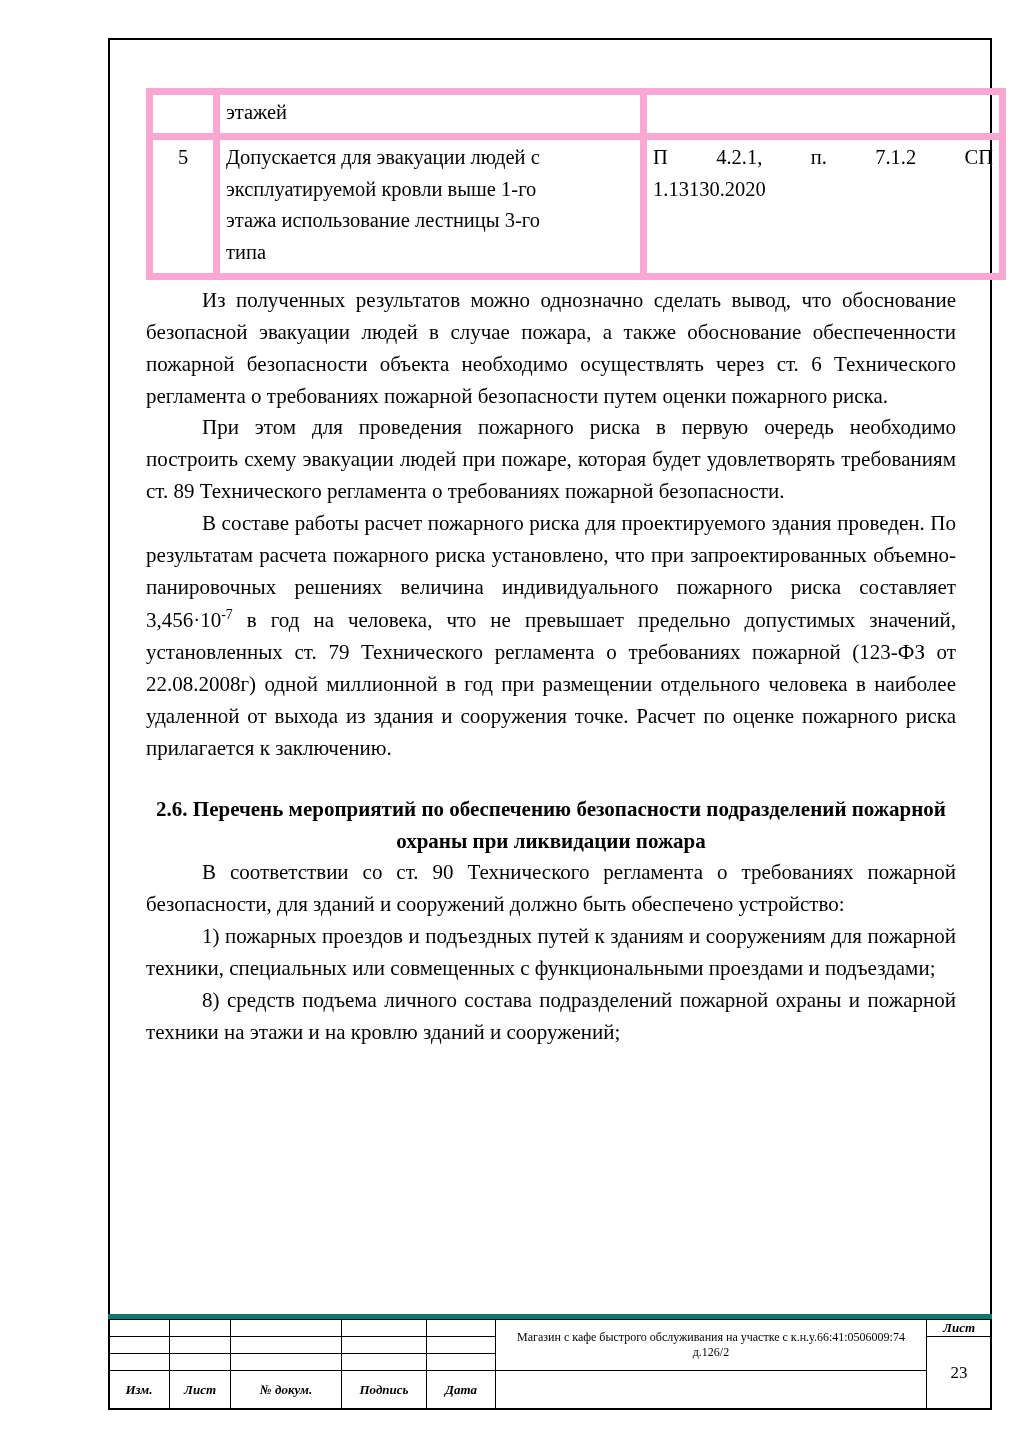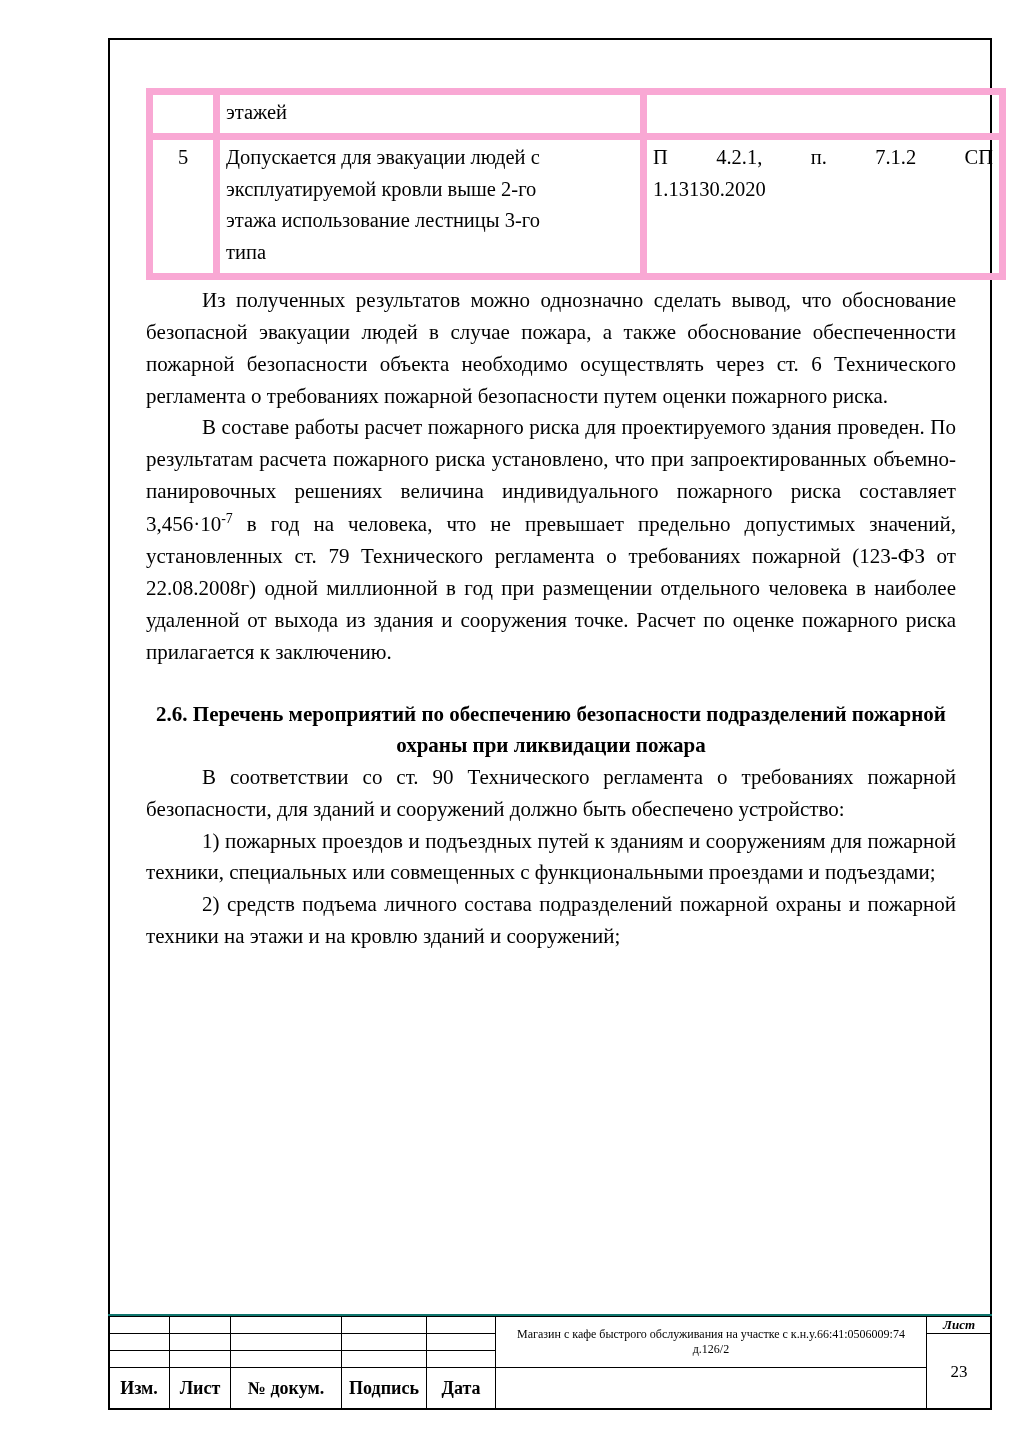--- a/index.html
+++ b/index.html
@@ -80,21 +80,21 @@
 
   sup { font-size: 0.66em; vertical-align: super; }
 
   
   .stamp {
     position: absolute;
     left: 108px;
     bottom: 38px;
     width: 884px;
     height: 96px;
-    border-top: 2px solid #0f766e;
+    border-top: 5px solid #0f766e;
     box-sizing: border-box;
   }
   table.stamp-table {
     border-collapse: collapse;
     width: 100%;
     height: 100%;
     table-layout: fixed;
   }
   table.stamp-table td {
     border: 1px solid #000;
@@ -104,21 +104,21 @@
     text-align: center;
     vertical-align: middle;
   }
   .c1 { width: 54px; }
   .c2 { width: 54px; }
   .c3 { width: 104px; }
   .c4 { width: 78px; }
   .c5 { width: 62px; }
   .c6 { width: 100%; }
   .c7 { width: 58px; }
-  .hdr-italic { font-weight: bold; font-size: 18px; }
+  .hdr-italic { font-style: italic; font-weight: bold; font-size: 13px; }
   .sheet-label { font-style: italic; font-weight: bold; font-size: 13px; }
   .sheet-num { font-size: 17px; }
   .empty-row td { height: 16px; }
 </style>
 </head>
 <body>
 
 <div class="page-frame"></div>
 
 <div class="content">
@@ -130,21 +130,21 @@
       <td class="col-mid" style="text-align:left; text-align-last:left;">этажей</td>
       <td class="col-right"></td>
     </tr>
     <tr>
       <td class="col-num">5</td>
       <td class="col-mid">
         <div class="just-line" style="display:flex;justify-content:space-between;">
               <span>Допускается для эвакуации людей с</span>
             </div>
         <div style="display:flex;justify-content:space-between;">
-              <span>эксплуатируемой кровли выше 2-го</span>
+              <span>эксплуатируемой кровли выше 1-го</span>
             </div>
         <div style="display:flex;justify-content:flex-start;">
               <span>этажа использование лестницы 3-го</span>
             </div>
         <div style="text-align:center;"><span>типа</span></div>
       </td>
       <td class="col-right">
         <div class="just-line">
           <span>П</span>
           <span>4.2.1,</span>
@@ -152,31 +152,32 @@
           <span>7.1.2</span>
           <span>СП</span>
         </div>
         <div>1.13130.2020</div>
       </td>
     </tr>
   </tbody>
     </table>
 
   <p class="para first-after-table">Из полученных результатов можно однозначно сделать вывод, что обоснование безопасной эвакуации людей в случае пожара, а также обоснование обеспеченности пожарной безопасности объекта необходимо осуществлять через ст. 6 Технического регламента о требованиях пожарной безопасности путем оценки пожарного риска.</p>
+  <p class="para">При этом для проведения пожарного риска в первую очередь необходимо построить схему эвакуации людей при пожаре, которая будет удовлетворять требованиям ст. 89 Технического регламента о требованиях пожарной безопасности.</p>
 
   <p class="para"><span>В составе работы расчет пожарного риска для проектируемого здания проведен. По результатам расчета пожарного риска установлено, что при запроектированных объемно-панировочных решениях величина индивидуального пожарного риска составляет 3,456·10</span><sup>-7</sup><span> в год на человека, что не превышает предельно допустимых значений, установленных ст. 79 Технического регламента о требованиях пожарной (123-ФЗ от 22.08.2008г) одной миллионной в год при размещении отдельного человека в наиболее удаленной от выхода из здания и сооружения точке. Расчет по оценке пожарного риска прилагается к заключению.</span></p>
 
   <h3 class="section-title">
     <span>2.6. Перечень мероприятий по обеспечению безопасности подразделений</span>
     <span>пожарной охраны при ликвидации пожара</span>
   </h3>
 
   <p class="para">В соответствии со ст. 90 Технического регламента о требованиях пожарной безопасности, для зданий и сооружений должно быть обеспечено устройство:</p>
   <p class="para">1) пожарных проездов и подъездных путей к зданиям и сооружениям для пожарной техники, специальных или совмещенных с функциональными проездами и подъездами;</p>
-  <p class="para">2) средств подъема личного состава подразделений пожарной охраны и пожарной техники на этажи и на кровлю зданий и сооружений;</p>
+  <p class="para">8) средств подъема личного состава подразделений пожарной охраны и пожарной техники на этажи и на кровлю зданий и сооружений;</p>
 
 </div>
 
 <div class="stamp">
   <table class="stamp-table">
     <tbody>
         <tr class="empty-row">
       <td class="c1"></td>
       <td class="c2"></td>
       <td class="c3"></td>

